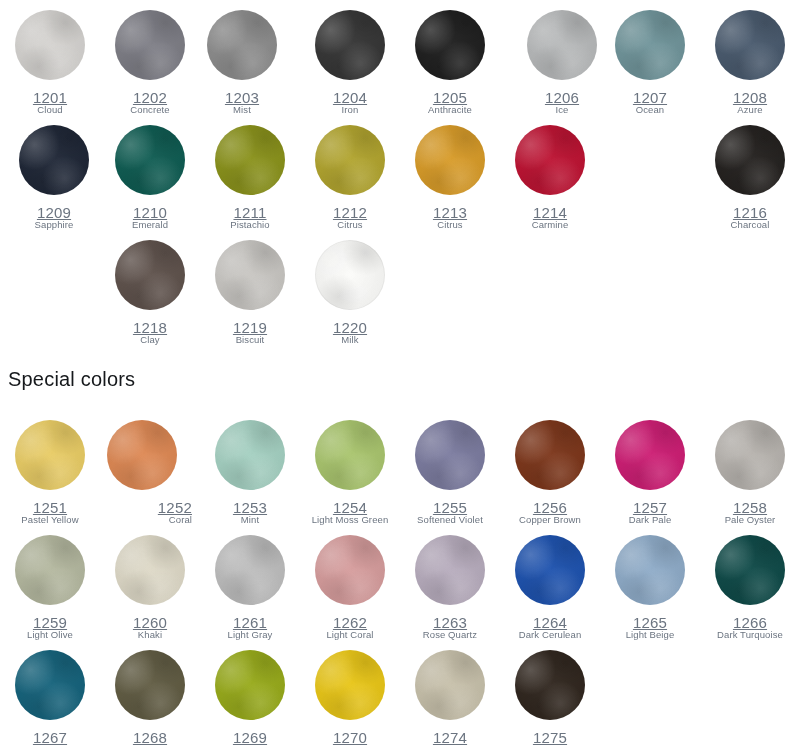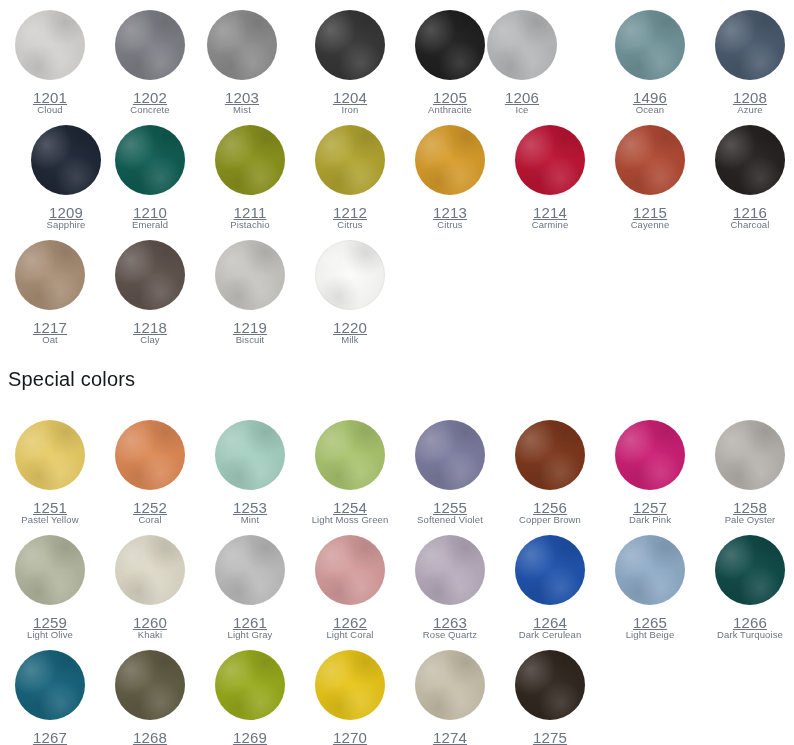--- a/index.html
+++ b/index.html
@@ -129,38 +129,38 @@
         <div class="swatch" style="left: 300px;">
           <div class="swatch-disc" style="background-color: rgb(52, 52, 52);"></div>
           <div class="swatch-code">1204</div>
           <div class="swatch-name">Iron</div>
         </div>
         <div class="swatch" style="left: 400px;">
           <div class="swatch-disc" style="background-color: rgb(29, 29, 29);"></div>
           <div class="swatch-code">1205</div>
           <div class="swatch-name">Anthracite</div>
         </div>
-        <div class="swatch" style="left: 472px;">
+        <div class="swatch" style="left: 512px;">
           <div class="swatch-disc" style="background-color: rgb(182, 184, 185);"></div>
           <div class="swatch-code">1206</div>
           <div class="swatch-name">Ice</div>
         </div>
         <div class="swatch" style="left: 600px;">
           <div class="swatch-disc" style="background-color: rgb(110, 147, 153);"></div>
-          <div class="swatch-code">1496</div>
+          <div class="swatch-code">1207</div>
           <div class="swatch-name">Ocean</div>
         </div>
         <div class="swatch" style="left: 700px;">
           <div class="swatch-disc" style="background-color: rgb(71, 88, 108);"></div>
           <div class="swatch-code">1208</div>
           <div class="swatch-name">Azure</div>
         </div>
       </div>
       <div class="swatch-row">
-        <div class="swatch" style="left: 16px;">
+        <div class="swatch" style="left: 4px;">
           <div class="swatch-disc" style="background-color: rgb(28, 36, 52);"></div>
           <div class="swatch-code">1209</div>
           <div class="swatch-name">Sapphire</div>
         </div>
         <div class="swatch" style="left: 100px;">
           <div class="swatch-disc" style="background-color: rgb(12, 90, 80);"></div>
           <div class="swatch-code">1210</div>
           <div class="swatch-name">Emerald</div>
         </div>
         <div class="swatch" style="left: 200px;">
@@ -176,37 +176,27 @@
         <div class="swatch" style="left: 400px;">
           <div class="swatch-disc" style="background-color: rgb(215, 154, 38);"></div>
           <div class="swatch-code">1213</div>
           <div class="swatch-name">Citrus</div>
         </div>
         <div class="swatch" style="left: 500px;">
           <div class="swatch-disc" style="background-color: rgb(188, 16, 48);"></div>
           <div class="swatch-code">1214</div>
           <div class="swatch-name">Carmine</div>
         </div>
-        <div class="swatch" style="left: 600px;">
-          <div class="swatch-disc" style="background-color: rgb(176, 71, 48);"></div>
-          <div class="swatch-code">1215</div>
-          <div class="swatch-name">Cayenne</div>
-        </div>
         <div class="swatch" style="left: 700px;">
           <div class="swatch-disc" style="background-color: rgb(34, 31, 29);"></div>
           <div class="swatch-code">1216</div>
           <div class="swatch-name">Charcoal</div>
         </div>
       </div>
       <div class="swatch-row">
-        <div class="swatch" style="left: 0px;">
-          <div class="swatch-disc" style="background-color: rgb(168, 141, 115);"></div>
-          <div class="swatch-code">1217</div>
-          <div class="swatch-name">Oat</div>
-        </div>
         <div class="swatch" style="left: 100px;">
           <div class="swatch-disc" style="background-color: rgb(93, 80, 74);"></div>
           <div class="swatch-code">1218</div>
           <div class="swatch-name">Clay</div>
         </div>
         <div class="swatch" style="left: 200px;">
           <div class="swatch-disc" style="background-color: rgb(199, 197, 193);"></div>
           <div class="swatch-code">1219</div>
           <div class="swatch-name">Biscuit</div>
         </div>
@@ -220,21 +210,21 @@
 
   <div class="section-heading">Special colors</div>
 
   <div class="swatch-section" id="special-section">
       <div class="swatch-row">
         <div class="swatch" style="left: 0px;">
           <div class="swatch-disc" style="background-color: rgb(232, 203, 99);"></div>
           <div class="swatch-code">1251</div>
           <div class="swatch-name">Pastel Yellow</div>
         </div>
-        <div class="swatch" style="left: 100px;">
+        <div class="swatch" style="left: 92px; text-align: right;">
           <div class="swatch-disc" style="background-color: rgb(221, 135, 82);"></div>
           <div class="swatch-code">1252</div>
           <div class="swatch-name">Coral</div>
         </div>
         <div class="swatch" style="left: 200px;">
           <div class="swatch-disc" style="background-color: rgb(163, 207, 192);"></div>
           <div class="swatch-code">1253</div>
           <div class="swatch-name">Mint</div>
         </div>
         <div class="swatch" style="left: 300px;">
@@ -248,21 +238,21 @@
           <div class="swatch-name">Softened Violet</div>
         </div>
         <div class="swatch" style="left: 500px;">
           <div class="swatch-disc" style="background-color: rgb(123, 52, 24);"></div>
           <div class="swatch-code">1256</div>
           <div class="swatch-name">Copper Brown</div>
         </div>
         <div class="swatch" style="left: 600px;">
           <div class="swatch-disc" style="background-color: rgb(204, 27, 114);"></div>
           <div class="swatch-code">1257</div>
-          <div class="swatch-name">Dark Pink</div>
+          <div class="swatch-name">Dark Pale</div>
         </div>
         <div class="swatch" style="left: 700px;">
           <div class="swatch-disc" style="background-color: rgb(182, 178, 173);"></div>
           <div class="swatch-code">1258</div>
           <div class="swatch-name">Pale Oyster</div>
         </div>
       </div>
       <div class="swatch-row">
         <div class="swatch" style="left: 0px;">
           <div class="swatch-disc" style="background-color: rgb(179, 183, 158);"></div>

